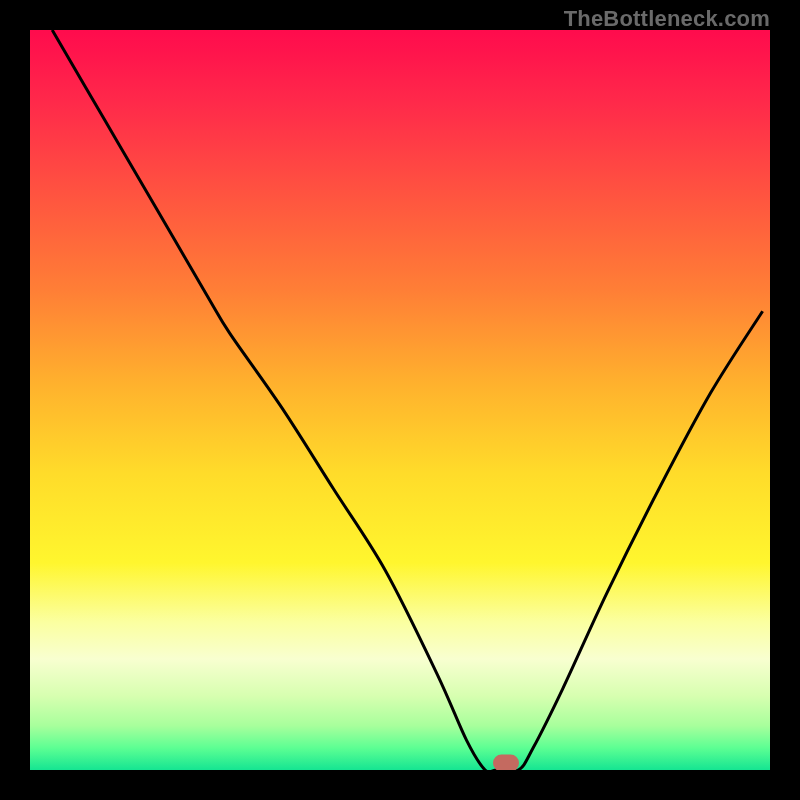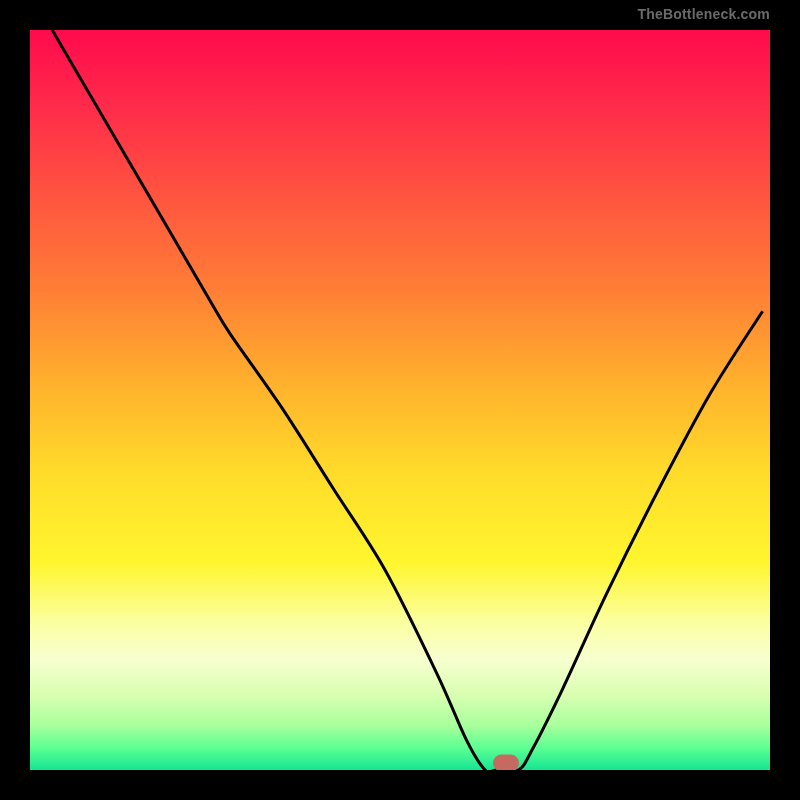--- a/index.html
+++ b/index.html
@@ -24,21 +24,21 @@
     top: 30px;
     width: 740px;
     height: 740px;
     overflow: hidden;
   }
   .watermark {
     position: absolute;
     top: 6px;
     right: 30px;
     font-family: Arial, Helvetica, sans-serif;
-    font-size: 14px;
+    font-size: 22px;
     font-weight: 600;
     color: #6a6a6a;
     letter-spacing: 0.2px;
   }
   .marker {
     position: absolute;
     background: #c46a60;
     border-radius: 9px;
     transform: translate(-50%, -50%);
   }

